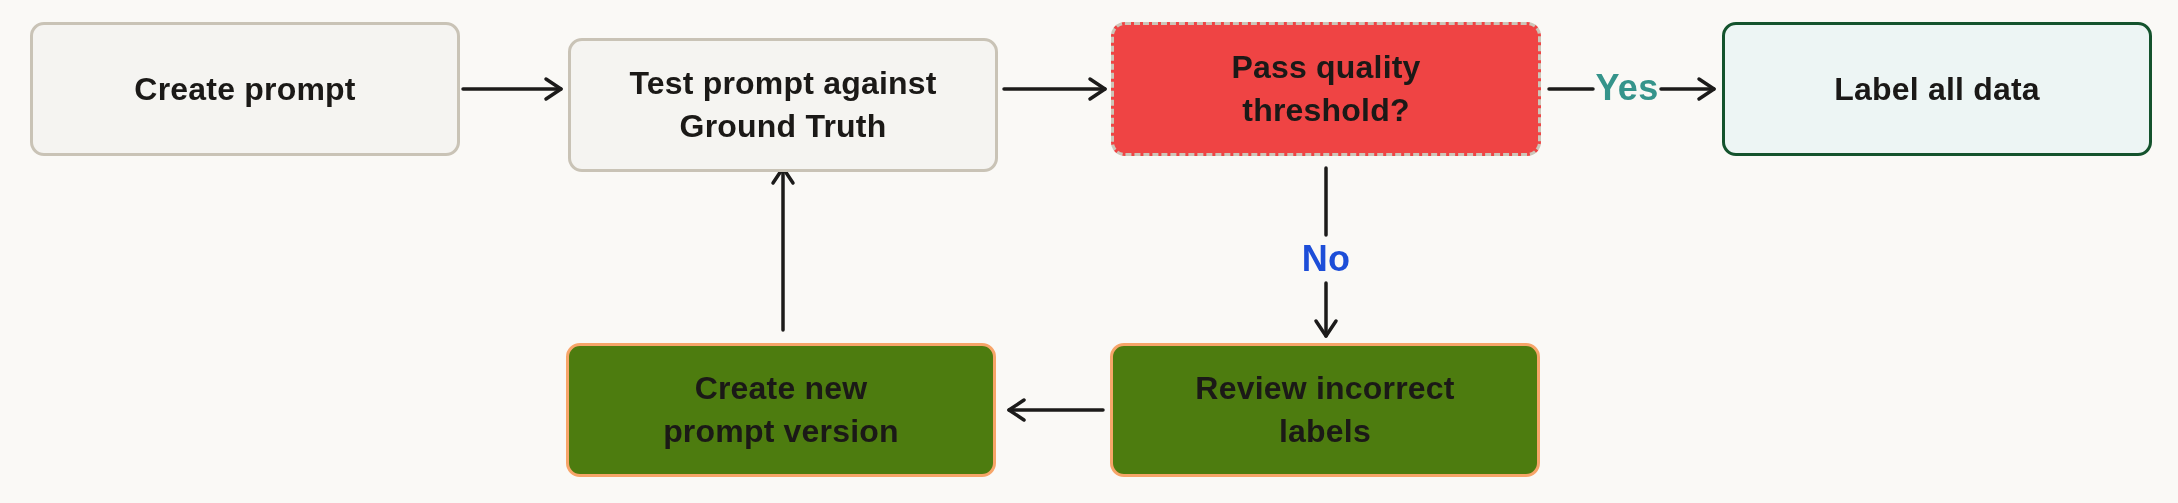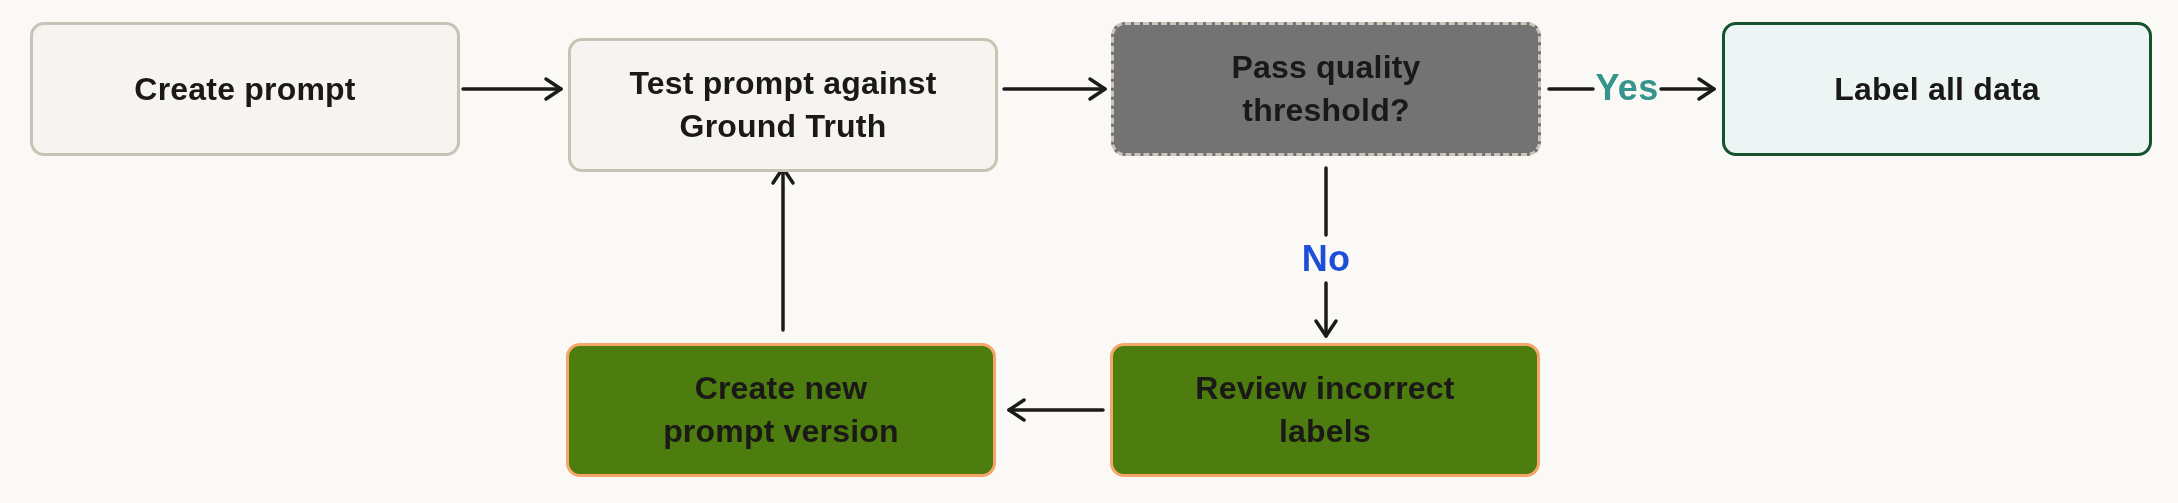--- a/index.html
+++ b/index.html
@@ -29,21 +29,21 @@
     line-height: 1.33;
     color: #1B1917;
     white-space: pre-line;
     letter-spacing: 0.2px;
   }
   .node--process {
     background: #F5F4F1;
     border: 3px solid #C9C3B6;
   }
   .node--decision {
-    background: #737373;
+    background: #ef4444;
     border: 3px dashed #CCC6B9;
   }
   .node--terminal {
     background: #EDF5F4;
     border: 3px solid #14532d;
   }
   .node--action {
     background: #4d7c0f;
     border: 3px solid #F7A569;
   }

